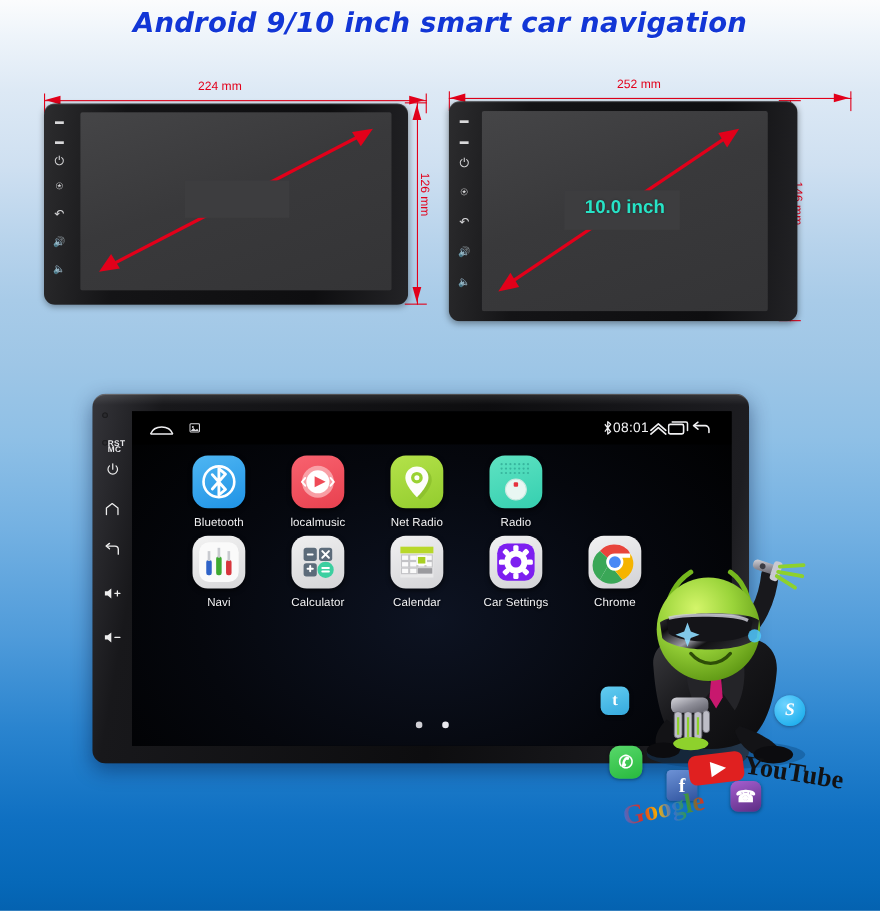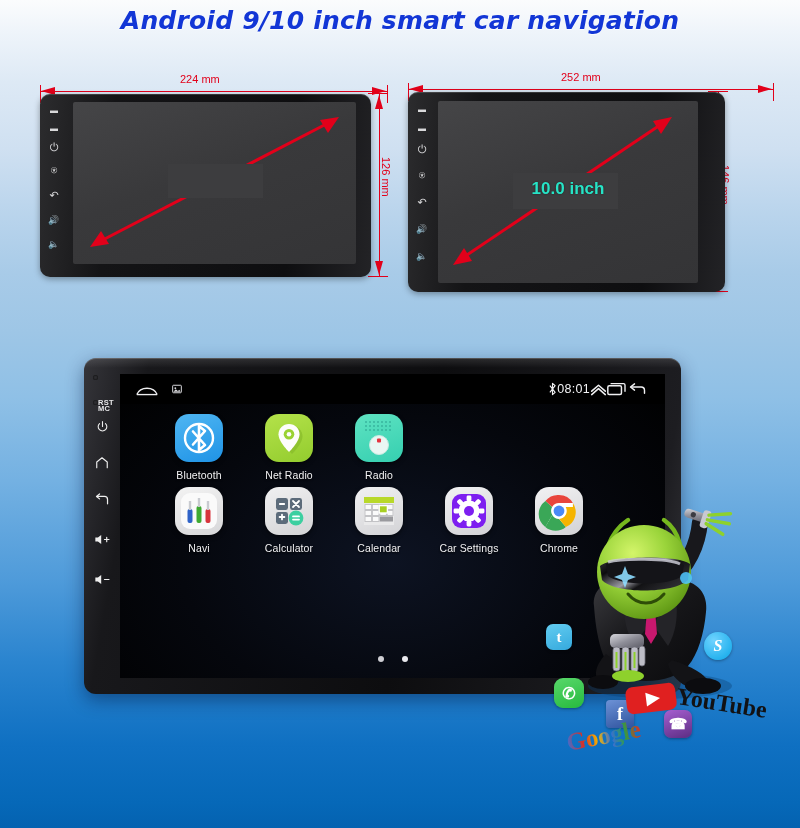--- a/index.html
+++ b/index.html
@@ -333,20 +333,32 @@
           <div class="app-cell">
             <div class="app-icon" style="background:linear-gradient(160deg,#4fb6f2,#1f93e6);">
               <svg width="48" height="48" viewBox="0 0 48 48">
                 <circle cx="24" cy="24" r="14" stroke="#fff" stroke-width="2.4" fill="none"></circle>
                 <path d="M18 17.5 L30 31 L24 36 V12 L30 17 L18 30.5" stroke="#fff" stroke-width="2.6" fill="none" stroke-linejoin="round" stroke-linecap="round"></path>
               </svg>
             </div>
             <div class="app-label">Bluetooth</div>
           </div>
 
+          <div class="app-cell">
+            <div class="app-icon" style="background:linear-gradient(160deg,#f8626f,#e8414f);">
+              <svg width="48" height="48" viewBox="0 0 48 48">
+                <circle cx="24" cy="24" r="14.5" fill="#fbb9be" opacity=".75"></circle>
+                <circle cx="24" cy="24" r="10.5" fill="#fff"></circle>
+                <polygon points="21,19 31,24 21,29" fill="#ef4a57"></polygon>
+                <path d="M12.5 20.5 L9.5 24 L12.5 27.5" stroke="#fff" stroke-width="1.8" fill="none" stroke-linecap="round" stroke-linejoin="round"></path>
+                <path d="M35.5 20.5 L38.5 24 L35.5 27.5" stroke="#fff" stroke-width="1.8" fill="none" stroke-linecap="round" stroke-linejoin="round"></path>
+              </svg>
+            </div>
+            <div class="app-label">localmusic</div>
+          </div>
 
           <div class="app-cell">
             <div class="app-icon" style="background:linear-gradient(160deg,#b4e24a,#93cc2e);">
               <svg width="48" height="48" viewBox="0 0 48 48">
                 <path d="M24 10c-6 0-10.5 4.5-10.5 10.3 0 7.6 10.5 17.7 10.5 17.7s10.5-10.1 10.5-17.7C34.5 14.5 30 10 24 10z" fill="#82b526" opacity=".55" transform="translate(3,2)"></path>
                 <path d="M24 10c-6 0-10.5 4.5-10.5 10.3 0 7.6 10.5 17.7 10.5 17.7s10.5-10.1 10.5-17.7C34.5 14.5 30 10 24 10z" fill="#fdfdfb"></path>
                 <circle cx="24" cy="20.3" r="5.3" fill="#9ad232"></circle>
                 <circle cx="24" cy="20.3" r="2.3" fill="#fdfdfb"></circle>
               </svg>
             </div>

